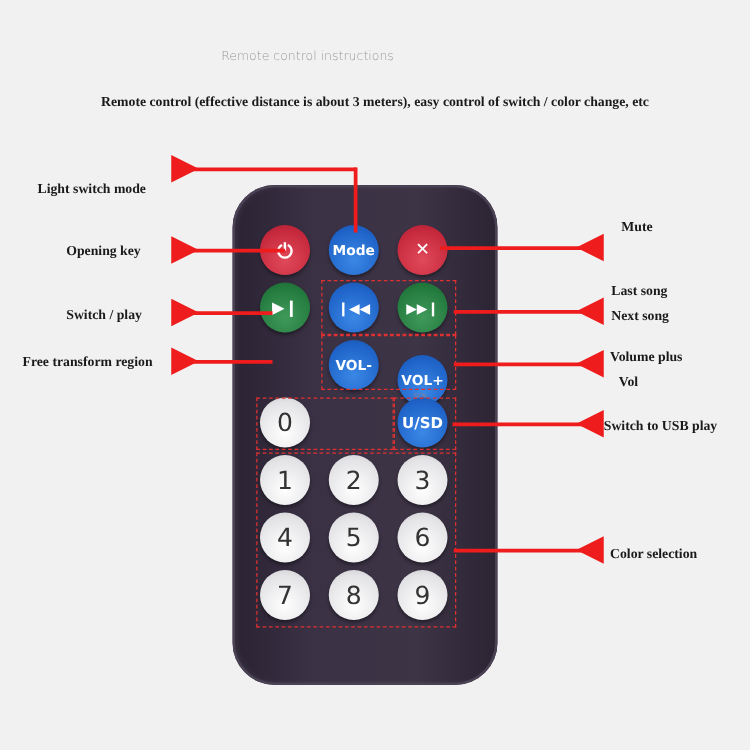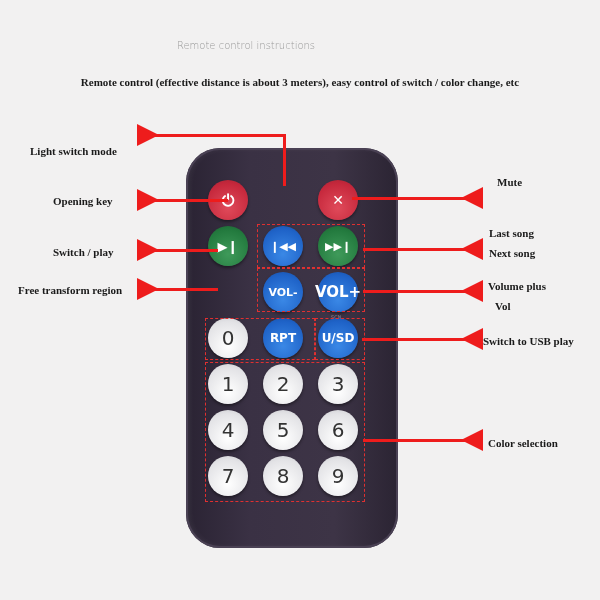--- a/index.html
+++ b/index.html
@@ -23,47 +23,47 @@
 </head>
 <body>
 
 <div class="abs subtitle">Remote control instructions</div>
 <div class="abs headline">Remote control (effective distance is about 3 meters), easy control of switch / color change, etc</div>
 
 <div class="abs remote">
   <div class="btn red" style="left:22px;top:32px;">
     <span style="font-size:16px;">⏻</span>
   </div>
+  <div class="btn blue" style="left:77px;top:32px;font-size:11px;">
+    <span>Mode</span>
+  </div>
   <div class="btn red" style="left:132px;top:32px;">
     <span style="font-size:14px;">✕</span>
   </div>
 
   <div class="btn green" style="left:22px;top:78px;">
     <span style="font-size:13px;">▶❙</span>
   </div>
   <div class="btn blue" style="left:77px;top:78px;">
     <span style="font-size:11px;">❙◀◀</span>
   </div>
   <div class="btn green" style="left:132px;top:78px;">
     <span style="font-size:11px;">▶▶❙</span>
   </div>
 
   <div class="btn blue" style="left:77px;top:124px;font-size:11px;">
     <span>VOL-</span>
   </div>
-  <div class="btn blue" style="left:132px;top:124px;font-size:15px;">
+  <div class="btn blue" style="left:132px;top:136px;font-size:11px;">
     <span>VOL+</span>
   </div>
   <div class="tiny" style="left:145px;top:166px;">SCN</div>
 
   <div class="btn white" style="left:22px;top:170px;">
       <span>0</span>
-    </div>
-  <div class="btn blue" style="left:77px;top:170px;">
-      <span>RPT</span>
     </div>
   <div class="btn blue" style="left:132px;top:170px;">
       <span>U/SD</span>
     </div>
 
   <div class="btn white" style="left:22px;top:216px;">
       <span>1</span>
     </div>
   <div class="btn white" style="left:77px;top:216px;">
       <span>2</span>

